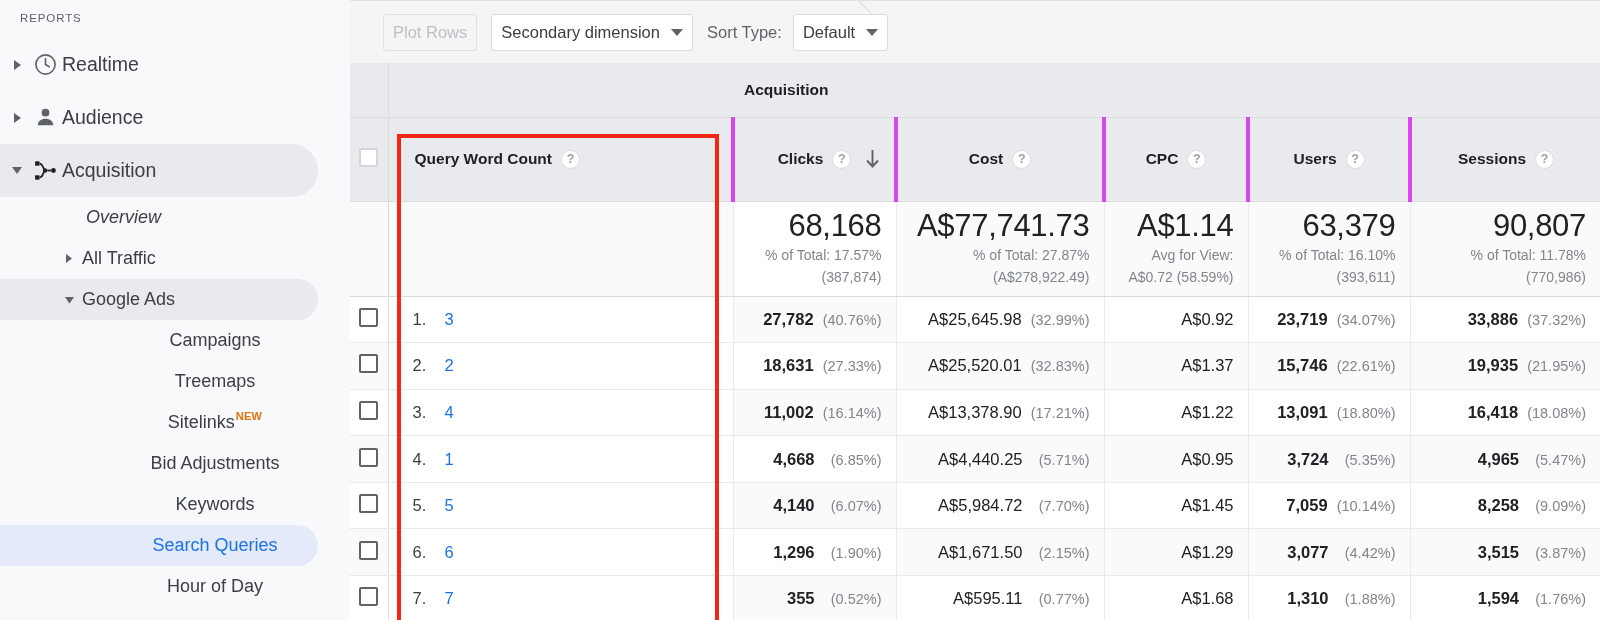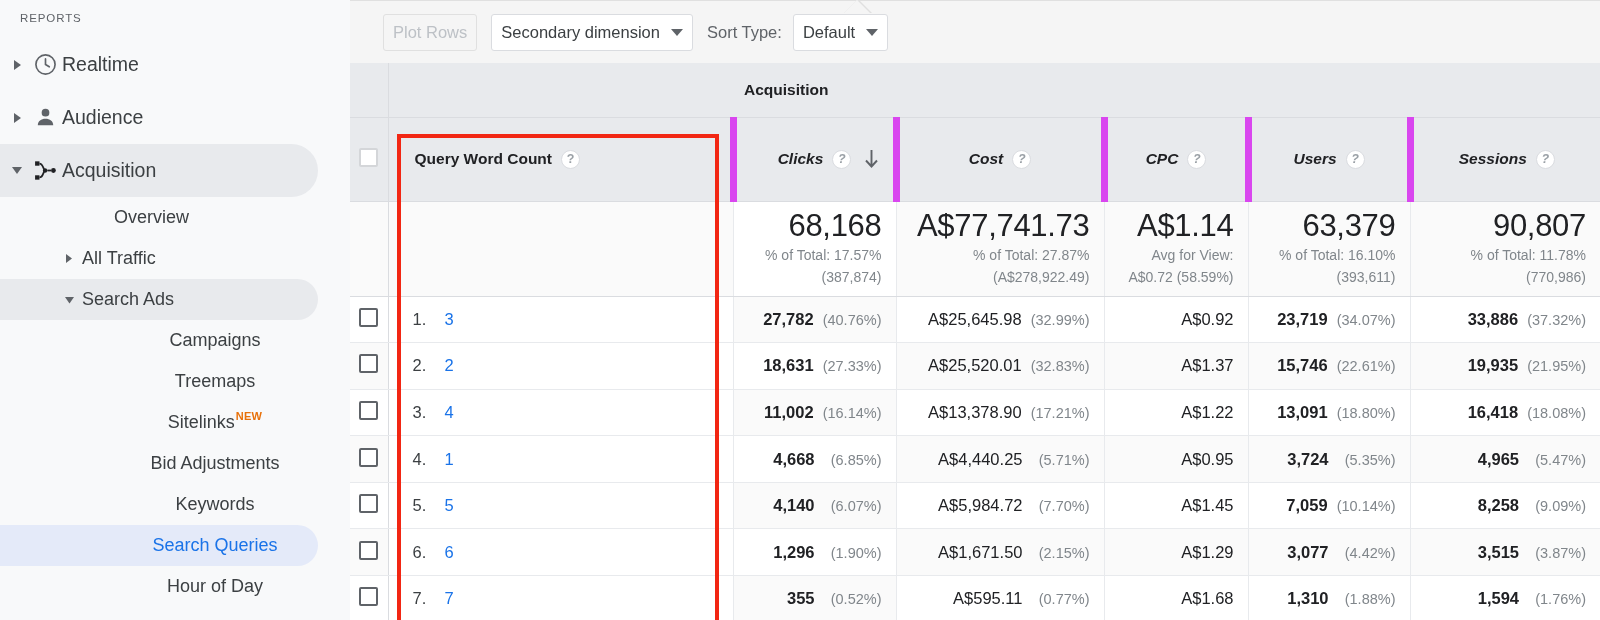--- a/index.html
+++ b/index.html
@@ -60,21 +60,21 @@
     border-radius: 0 28px 28px 0;
     margin-right: 32px;
     cursor: pointer;
     position: relative;
   }
   .sub-item .sub-label {
     font-size: 18px;
     color: #3c4043;
     white-space: nowrap;
   }
-  .sub-item.lvl1 { padding-left: 114px; }
+  .sub-item.lvl1 { padding-left: 86px; font-style: italic; }
   .sub-item.lvl1-caret { padding-left: 56px; }
   .sub-item.lvl2 { padding-left: 112px; justify-content: center; }
   .sub-item.selected-grey { background: #e8eaed; }
   .sub-item.selected-blue { background: #e4eaf9; }
   .sub-item.selected-blue .sub-label { color: #1a73e8; font-weight: 400; }
   .sub-caret {
     width: 26px; flex: 0 0 26px;
     display: flex; align-items: center; justify-content: center;
     color: #5f6368;
   }
@@ -178,21 +178,21 @@
     color: #202124;
     padding-left: 11px;
   }
 
   .hdr-row td {
     background: #e8eaed;
     border-bottom: 1px solid #dadce0;
     height: 84px;
     text-align: center;
   }
-  .hdr-row td.hdr-metric { border-left: 7px solid #d946ef; font-style: italic; }
+  .hdr-row td.hdr-metric { border-left: 4px solid #d946ef; }
 
   .dim-cell-inner {
     display: flex; align-items: center;
     padding-left: 26px;
     height: 100%;
   }
   .dim-title {
     font-size: 15.5px; font-weight: 700; color: #202124;
     white-space: nowrap;
   }
@@ -384,21 +384,21 @@
         </span>
         <span class="sub-label">All Traffic</span>
       </div>
 
       <div class="sub-item lvl1-caret selected-grey">
         <span class="sub-caret">
           <svg width="9" height="8" viewBox="0 0 9 8">
               <path d="M0 1 L9 1 L4.5 7.5 Z" fill="#5f6368"></path>
             </svg>
         </span>
-        <span class="sub-label">Search Ads</span>
+        <span class="sub-label">Google Ads</span>
       </div>
 
       <div class="sub-item lvl2">
         <span class="sub-label">Campaigns</span>
       </div>
 
       <div class="sub-item lvl2">
         <span class="sub-label">Treemaps</span>
       </div>
 

